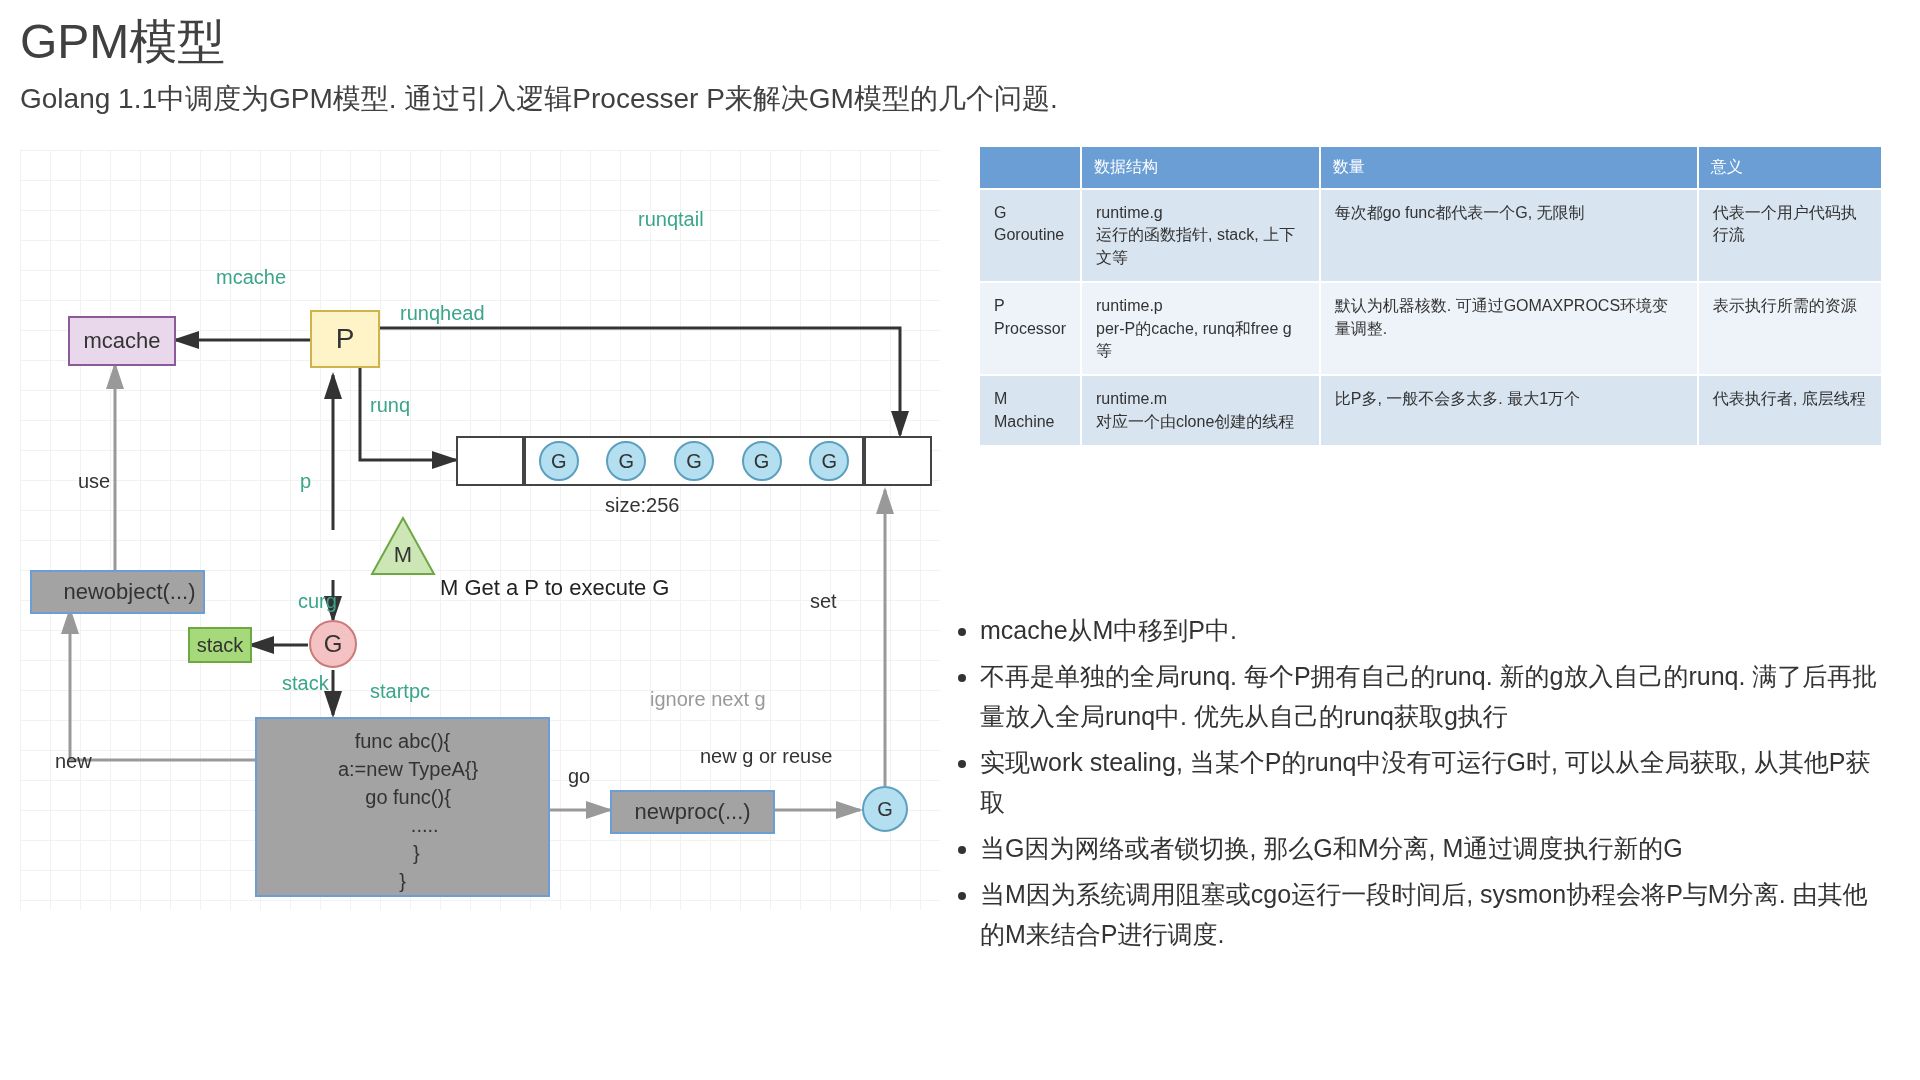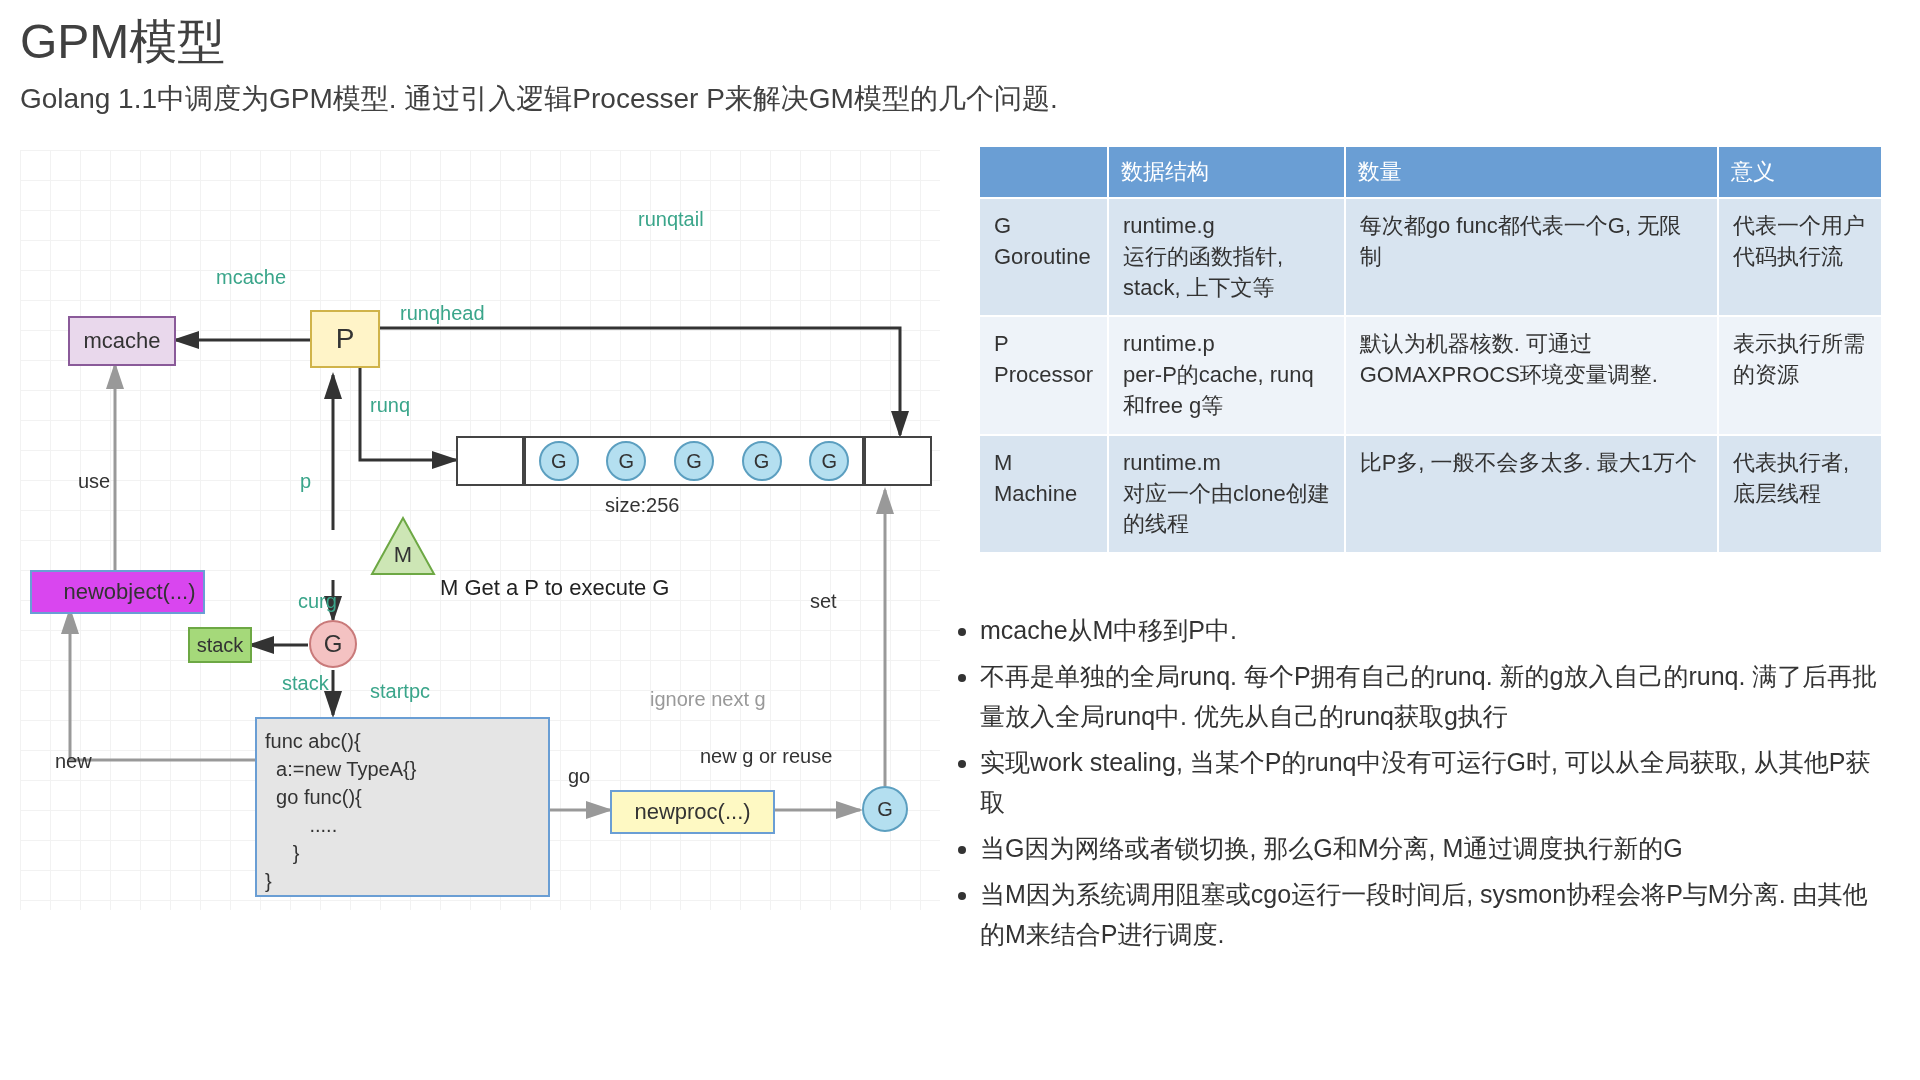--- a/index.html
+++ b/index.html
@@ -49,43 +49,43 @@
     display: flex;
     align-items: center;
     justify-content: center;
     text-align: center;
     background: #fff;
   }
   .mcache-box { background: #e9d8ec; border-color: #8a5a99; }
   .p-box { background: #fff4c8; border-color: #d0b34a; font-size: 28px; }
   .g-circle { border-radius: 50%; background: #f4c2c2; border-color: #c97a7a; font-size: 24px; }
   .stack-box { background: #a5d97a; border-color: #6da844; font-size: 20px; }
-  .newobject-box { background: #d946ef; border-color: #6a9ed4; padding-left: 24px; }
-  .func-box { background: #e5e5e5; border-color: #6a9ed4; font-size: 20px; text-align: left; padding: 8px; white-space: pre; display: block; line-height: 1.4; }
-  .newproc-box { background: #fef9c3; border-color: #6a9ed4; }
+  .newobject-box { background: #a3a3a3; border-color: #6a9ed4; padding-left: 24px; }
+  .func-box { background: #a3a3a3; border-color: #6a9ed4; font-size: 20px; text-align: center; padding: 8px; white-space: pre; display: block; line-height: 1.4; }
+  .newproc-box { background: #a3a3a3; border-color: #6a9ed4; }
   .g-small { border-radius: 50%; background: #b4dff0; border-color: #5c9fc0; font-size: 20px; }
   .runq-box { background: #fff; border-color: #444; }
   .lbl {
     position: absolute;
     font-size: 20px;
     color: #333;
   }
   .lbl.teal { color: #3aa58a; }
   .lbl.gray { color: #999; }
   .lbl.black { color: #222; font-weight: 500; }
   svg.arrows { position: absolute; inset: 0; width: 100%; height: 100%; pointer-events: none; }
 
   
   .table-wrap {
     position: absolute;
     left: 978px;
     top: 145px;
     width: 905px;
   }
-  table { border-collapse: collapse; width: 100%; font-size: 22px; }
+  table { border-collapse: collapse; width: 100%; font-size: 16px; }
   th { background: #6a9ed4; color: #fff; font-weight: 500; padding: 10px 12px; text-align: left; border: 2px solid #fff; }
   td { padding: 12px 14px; border: 2px solid #fff; vertical-align: top; line-height: 1.4; }
   tr.r0 td { background: #d8e4f0; }
   tr.r1 td { background: #eef3f9; }
   tr.r2 td { background: #d8e4f0; }
 
   
   .bullets {
     position: absolute;
     left: 950px;

